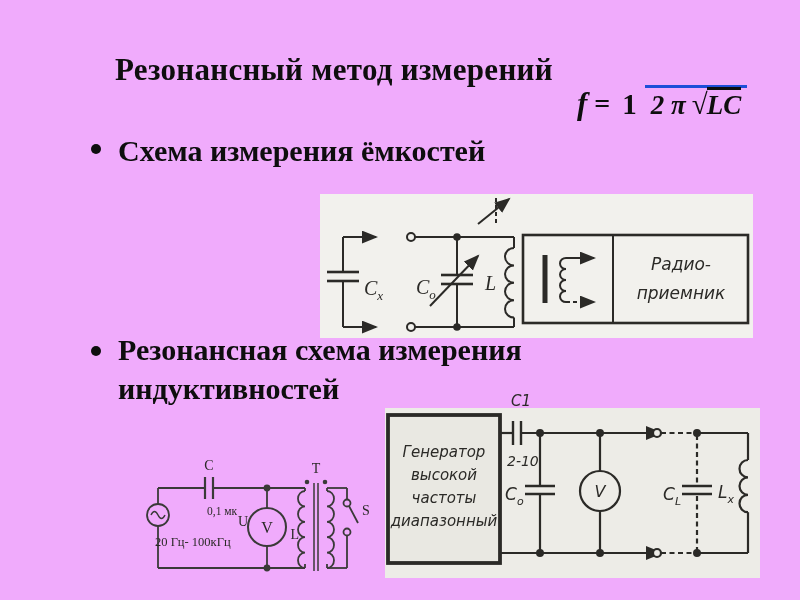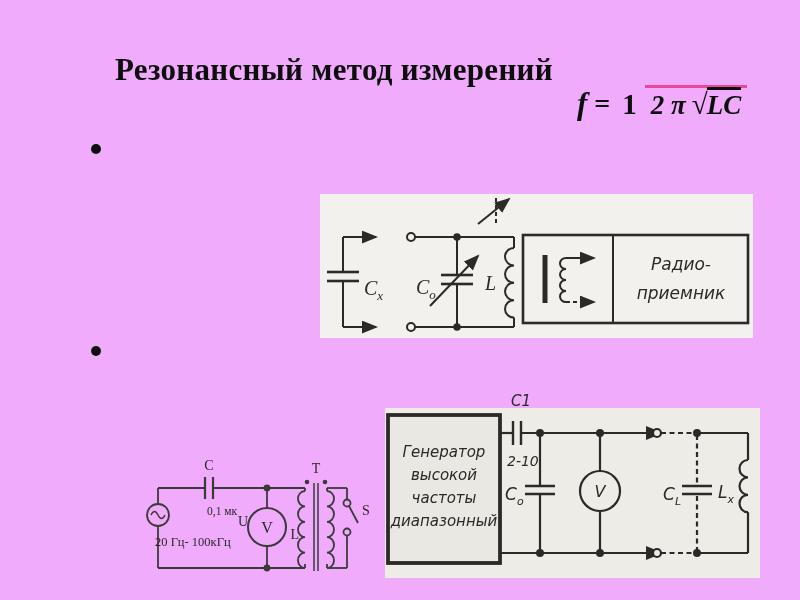--- a/index.html
+++ b/index.html
@@ -21,21 +21,21 @@
   
   .formula{
     position:absolute; left:577px; top:86px; display:flex; align-items:center;
     font-weight:bold;
   }
   .formula .lhs{font-style:italic; font-size:31px; margin-right:7px;}
   .formula .eq{font-size:28px; margin-right:8px;}
   .frac{display:inline-block; text-align:center;}
   .frac .num{font-size:29px; line-height:32px; padding:0 4px 3px 4px;}
   .frac .den{
-    border-top:3px solid #ec4899; font-style:italic; font-size:27px; line-height:34px;
+    border-top:3px solid #1d4ed8; font-style:italic; font-size:27px; line-height:34px;
     padding:2px 6px 0 6px; white-space:nowrap;
   }
   .frac .rad{font-style:normal; font-size:29px; margin:0 -1px 0 6px;}
   .frac .ovl{border-top:3px solid #0e0e0e; padding-top:0px;}
   svg{position:absolute; overflow:visible;}
   svg text{font-family:"Liberation Serif","DejaVu Serif",serif; fill:#2b2a27;}
   .hand{font-family:"DejaVu Sans","Liberation Sans",sans-serif; font-style:italic;}
 </style>
 </head>
 <body>
@@ -48,23 +48,28 @@
     <span class="lhs">f</span>
     <span class="eq">=</span>
     <span class="frac">
       <span class="num">1</span>
       <span class="den"><span>2 π</span><span class="rad">√</span><span class="ovl">LC</span></span>
     </span>
   </div>
 
   <div class="bullet-dot" style="left:91px; top:144px;"></div>
   <div class="bullet-text" style="top:131px;">
+    <div>Схема измерения ёмкостей</div>
   </div>
 
   <div class="bullet-dot" style="left:91px; top:346px;"></div>
+  <div class="bullet-text" style="top:330px;">
+    <div>Резонансная схема измерения</div>
+    <div>индуктивностей</div>
+  </div>
 
   <svg style="left:320px; top:190px;" width="435" height="152" viewBox="0 0 435 152">
     <defs>
       <marker id="ar1" markerWidth="9" markerHeight="8" refX="7" refY="3.2" orient="auto">
         <path d="M0,0 L8,3.2 L0,6.4 z" fill="#2b2a27"></path>
       </marker>
     </defs>
     <rect x="0" y="4" width="433" height="144" fill="#f2f1ed"></rect>
     <g stroke="#2b2a27" stroke-width="2" fill="none">
 

